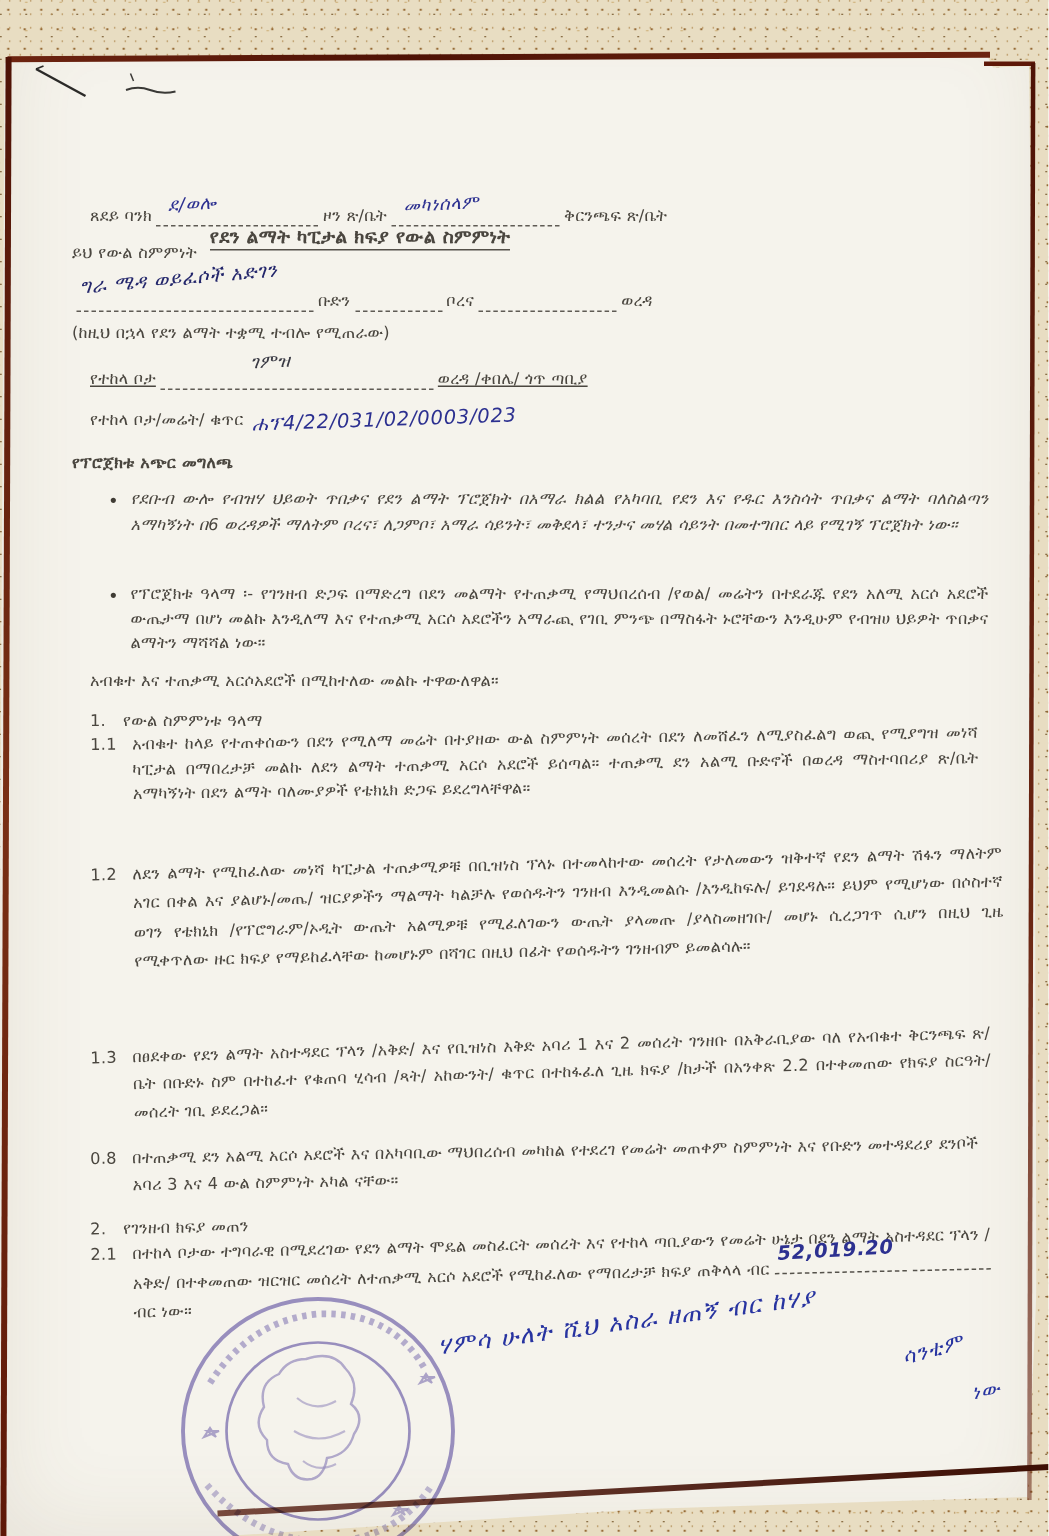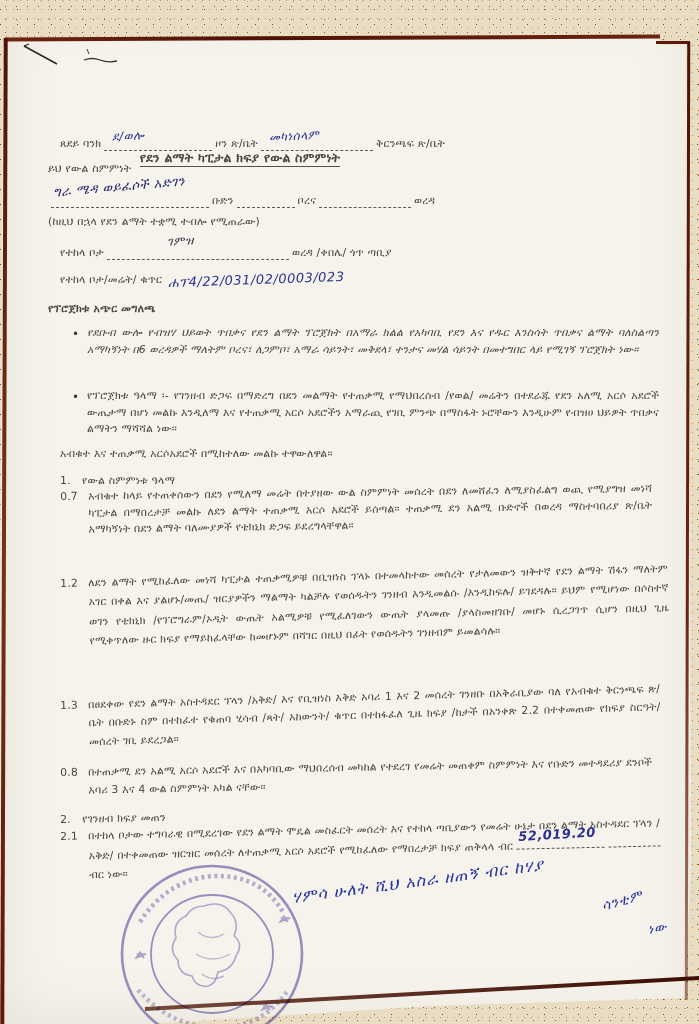--- a/index.html
+++ b/index.html
@@ -88,21 +88,21 @@
       </span>
     <span class="txt" style="position:static">ቡድን</span>
     <span class="blank" style="width:58px"></span>
     <span class="txt" style="position:static">ቦረና</span>
     <span class="blank" style="width:92px"></span>
     <span class="txt" style="position:static">ወረዳ</span>
   </div>
 
   <div class="txt" style="left:48px;top:214px;">(ከዚህ በኋላ የደን ልማት ተቋሚ ተብሎ የሚጠራው)</div>
 
-  <div class="row" style="left:60px;top:245px;width:560px;">
+  <div class="row" style="left:60px;top:245px;width:560px;text-decoration:underline;">
     <span class="txt" style="position:static">የተከላ ቦታ</span>
     <span class="blank" style="width:182px">
         <span class="hand hand-on-blank" style="left:60px;top:-13px;color:#3a3a44;">ገምዝ</span>
       </span>
     <span class="txt" style="position:static">ወረዳ /ቀበሌ/ ጎጥ ጣቢያ</span>
   </div>
 
   <div class="row" style="left:60px;top:272px;width:560px;">
     <span class="txt" style="position:static">የተከላ ቦታ/መሬት/ ቁጥር</span>
     <span class="hand" style="font-size:13px;margin-left:6px;transform:rotate(-2deg);">ሐፕ4/22/031/02/0003/023</span>
@@ -114,21 +114,21 @@
   <div class="txt bullet" style="top:388px;">የፕሮጀክቱ ዓላማ ፡- የገንዘብ ድጋፍ በማድረግ በደን መልማት የተጠቃሚ የማህበረሰብ /የወል/ መሬትን በተደራጁ የደን አለሚ አርሶ አደሮች ውጤታማ በሆነ መልኩ እንዲለማ እና የተጠቃሚ አርሶ አደሮችን አማራጪ የገቢ ምንጭ በማስፋት ኑሮቸውን እንዲሁም የብዝሀ ህይዎት ጥበቃና ልማትን ማሻሻል ነው።</div>
 
   <div class="txt" style="left:60px;top:446px;">አብቁተ እና ተጠቃሚ አርሶአደሮች በሚከተለው መልኩ ተዋውለዋል።</div>
 
   <div class="sechead txt" style="top:473px;">
     <span class="cnum">1.</span>
     <span>የውል ስምምነቱ ዓላማ</span>
   </div>
 
   <div class="clause txt" style="top:489px;width:592px;transform:rotate(-0.8deg);">
-    <span class="cnum">0.7</span>
+    <span class="cnum">1.1</span>
     <span class="ctext">አብቁተ ከላይ የተጠቀሰውን በደን የሚለማ መሬት በተያዘው ውል ስምምነት መሰረት በደን ለመሸፈን ለሚያስፈልግ ወጪ የሚያግዝ መነሻ ካፒታል በማበረታቻ መልኩ ለደን ልማት ተጠቃሚ አርሶ አደሮች ይሰጣል። ተጠቃሚ ደን አልሚ ቡድኖች በወረዳ ማስተባበሪያ ጽ/ቤት አማካኝነት በደን ልማት ባለሙያዎች የቴክኒክ ድጋፍ ይደረግላቸዋል።</span>
   </div>
 
   <div class="clause txt" style="top:574px;width:608px;line-height:1.8;transform:rotate(-1.4deg);">
     <span class="cnum">1.2</span>
     <span class="ctext">ለደን ልማት የሚከፈለው መነሻ ካፒታል ተጠቃሚዎቹ በቢዝነስ ፕላኑ በተመላከተው መሰረት የታለመውን ዝቅተኛ የደን ልማት ሽፋን ማለትም አገር በቀል እና ያልሆኑ/መጤ/ ዝርያዎችን ማልማት ካልቻሉ የወሰዱትን ገንዘብ እንዲመልሱ /እንዲከፍሉ/ ይገደዳሉ። ይህም የሚሆነው በሶስተኛ ወገን የቴክኒክ /የፕሮግራም/ኦዲት ውጤት አልሚዎቹ የሚፈለገውን ውጤት ያላመጡ /ያላስመዘገቡ/ መሆኑ ሲረጋገጥ ሲሆን በዚህ ጊዜ የሚቀጥለው ዙር ክፍያ የማይከፈላቸው ከመሆኑም በሻገር በዚህ በፊት የወሰዱትን ገንዘብም ይመልሳሉ።</span>
   </div>
 
   <div class="clause txt" style="top:697px;width:600px;line-height:1.7;transform:rotate(-1.6deg);">
     <span class="cnum">1.3</span>

